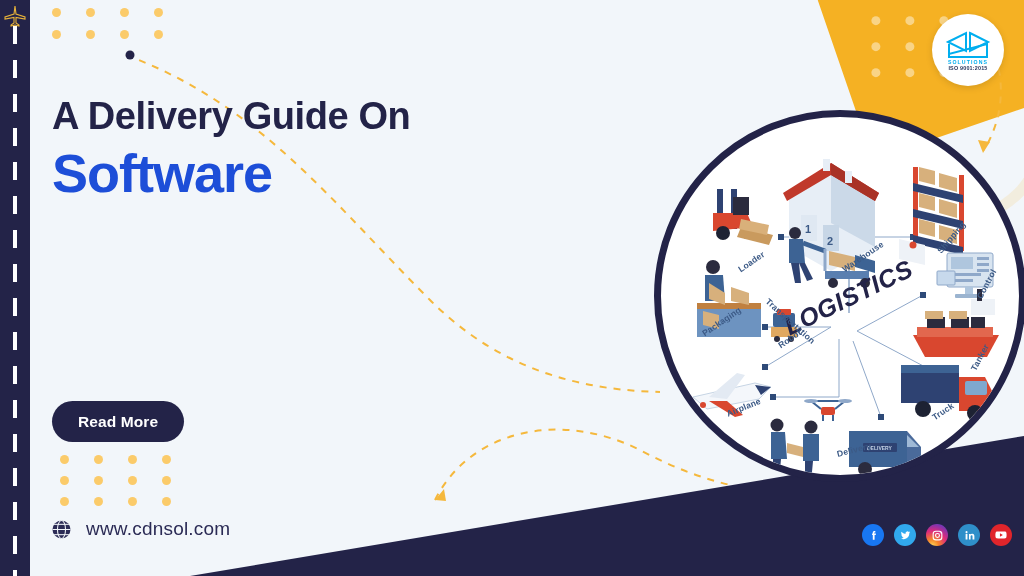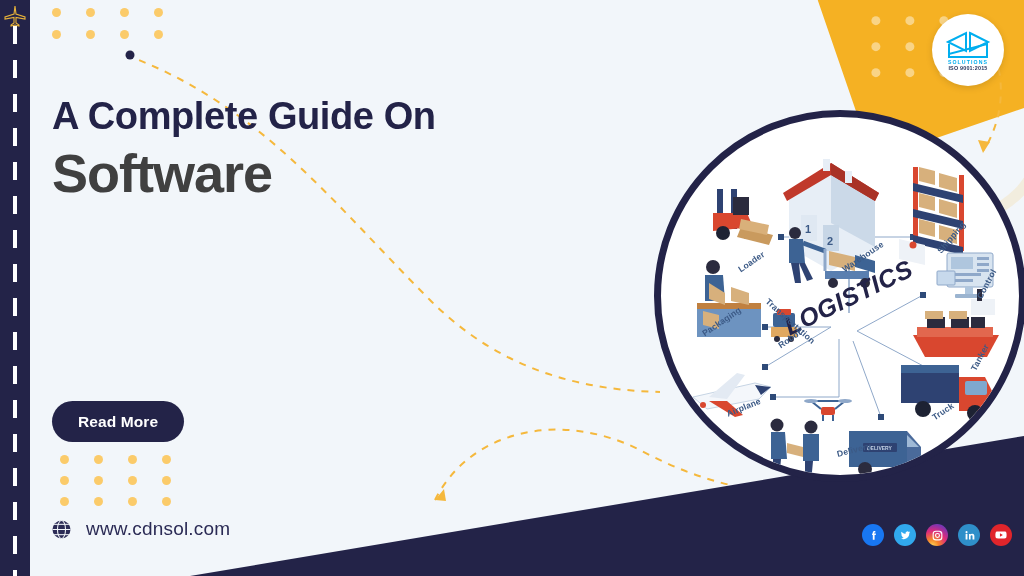--- a/index.html
+++ b/index.html
@@ -72,21 +72,21 @@
   }
   .h-band {
     display:inline-block; background:#232348; padding:6px 10px 8px 8px;
     margin-top:6px;
   }
   .h-band span {
     font-size:54px; font-weight:800; color:#FBBF45; letter-spacing:-1.2px;
     line-height:1; white-space:nowrap; display:block;
   }
   .h-line3 {
-    font-size:54px; font-weight:800; color:#404040; letter-spacing:-1px;
+    font-size:54px; font-weight:800; color:#1d4ed8; letter-spacing:-1px;
     line-height:1.08; margin-top:6px; white-space:nowrap;
   }
 
   
   .read-more {
     position:absolute; left:52px; top:401px; z-index:5;
     background:#232348; color:#fff; border:none; border-radius:22px;
     padding:0 26px; height:41px; font-size:15.5px; font-weight:700;
     font-family:"Liberation Sans", sans-serif; cursor:pointer; letter-spacing:.1px;
   }
@@ -425,21 +425,21 @@
   </div>
 
   <div class="road">
     <div class="road-dashes"></div>
     <svg class="road-plane" viewBox="0 0 24 24">
       <path d="M12 2 L13 10 L22 13 L22 15 L13 13.5 L13 19 L16 21 L16 22 L12 21 L8 22 L8 21 L11 19 L11 13.5 L2 15 L2 13 L11 10 Z" fill="none" stroke="#E8B33A" stroke-width="1.1"></path>
     </svg>
   </div>
 
   <div class="headline">
-    <div class="h-line1">A Complete Guide On</div>
+    <div class="h-line1">A Delivery Guide On</div>
     <div class="h-line3">Software</div>
   </div>
 
   <button class="read-more">Read More</button>
 
   <div class="footer-url">
     <svg width="23" height="23" viewBox="0 0 24 24">
       <circle cx="12" cy="12" r="9.4" fill="#2B2B55"></circle>
       <g stroke="#F2F6FA" stroke-width="1.1" fill="none">
         <ellipse cx="12" cy="12" rx="4.2" ry="9.4"></ellipse>

